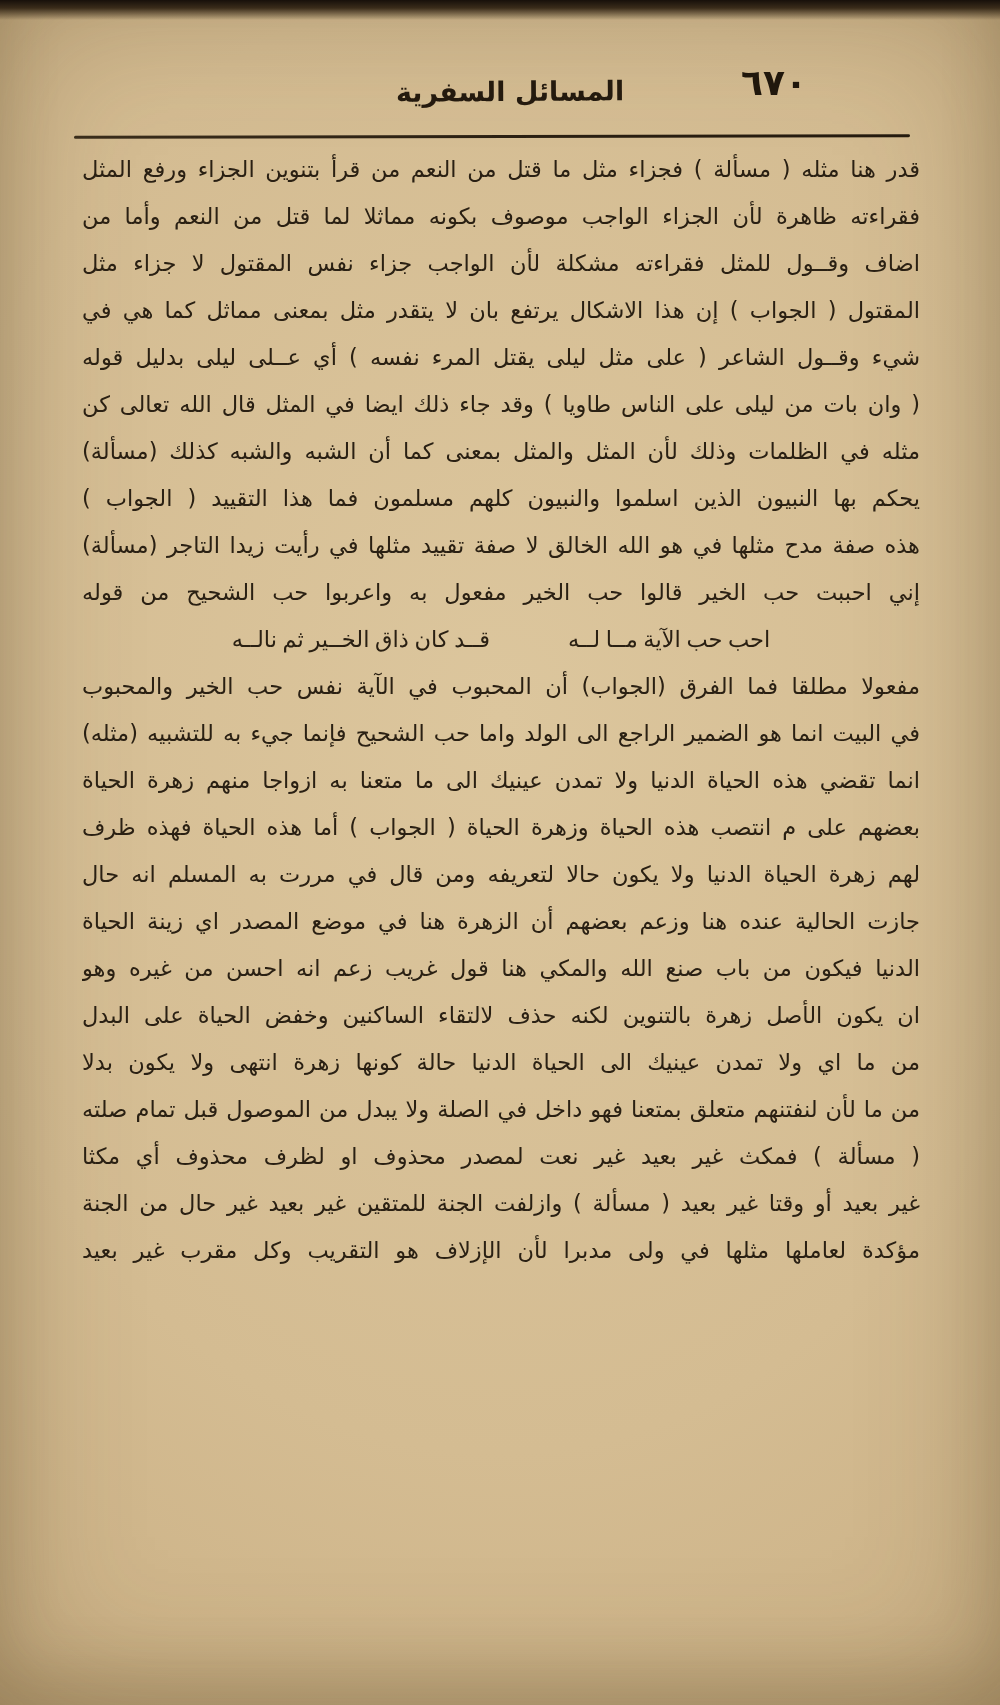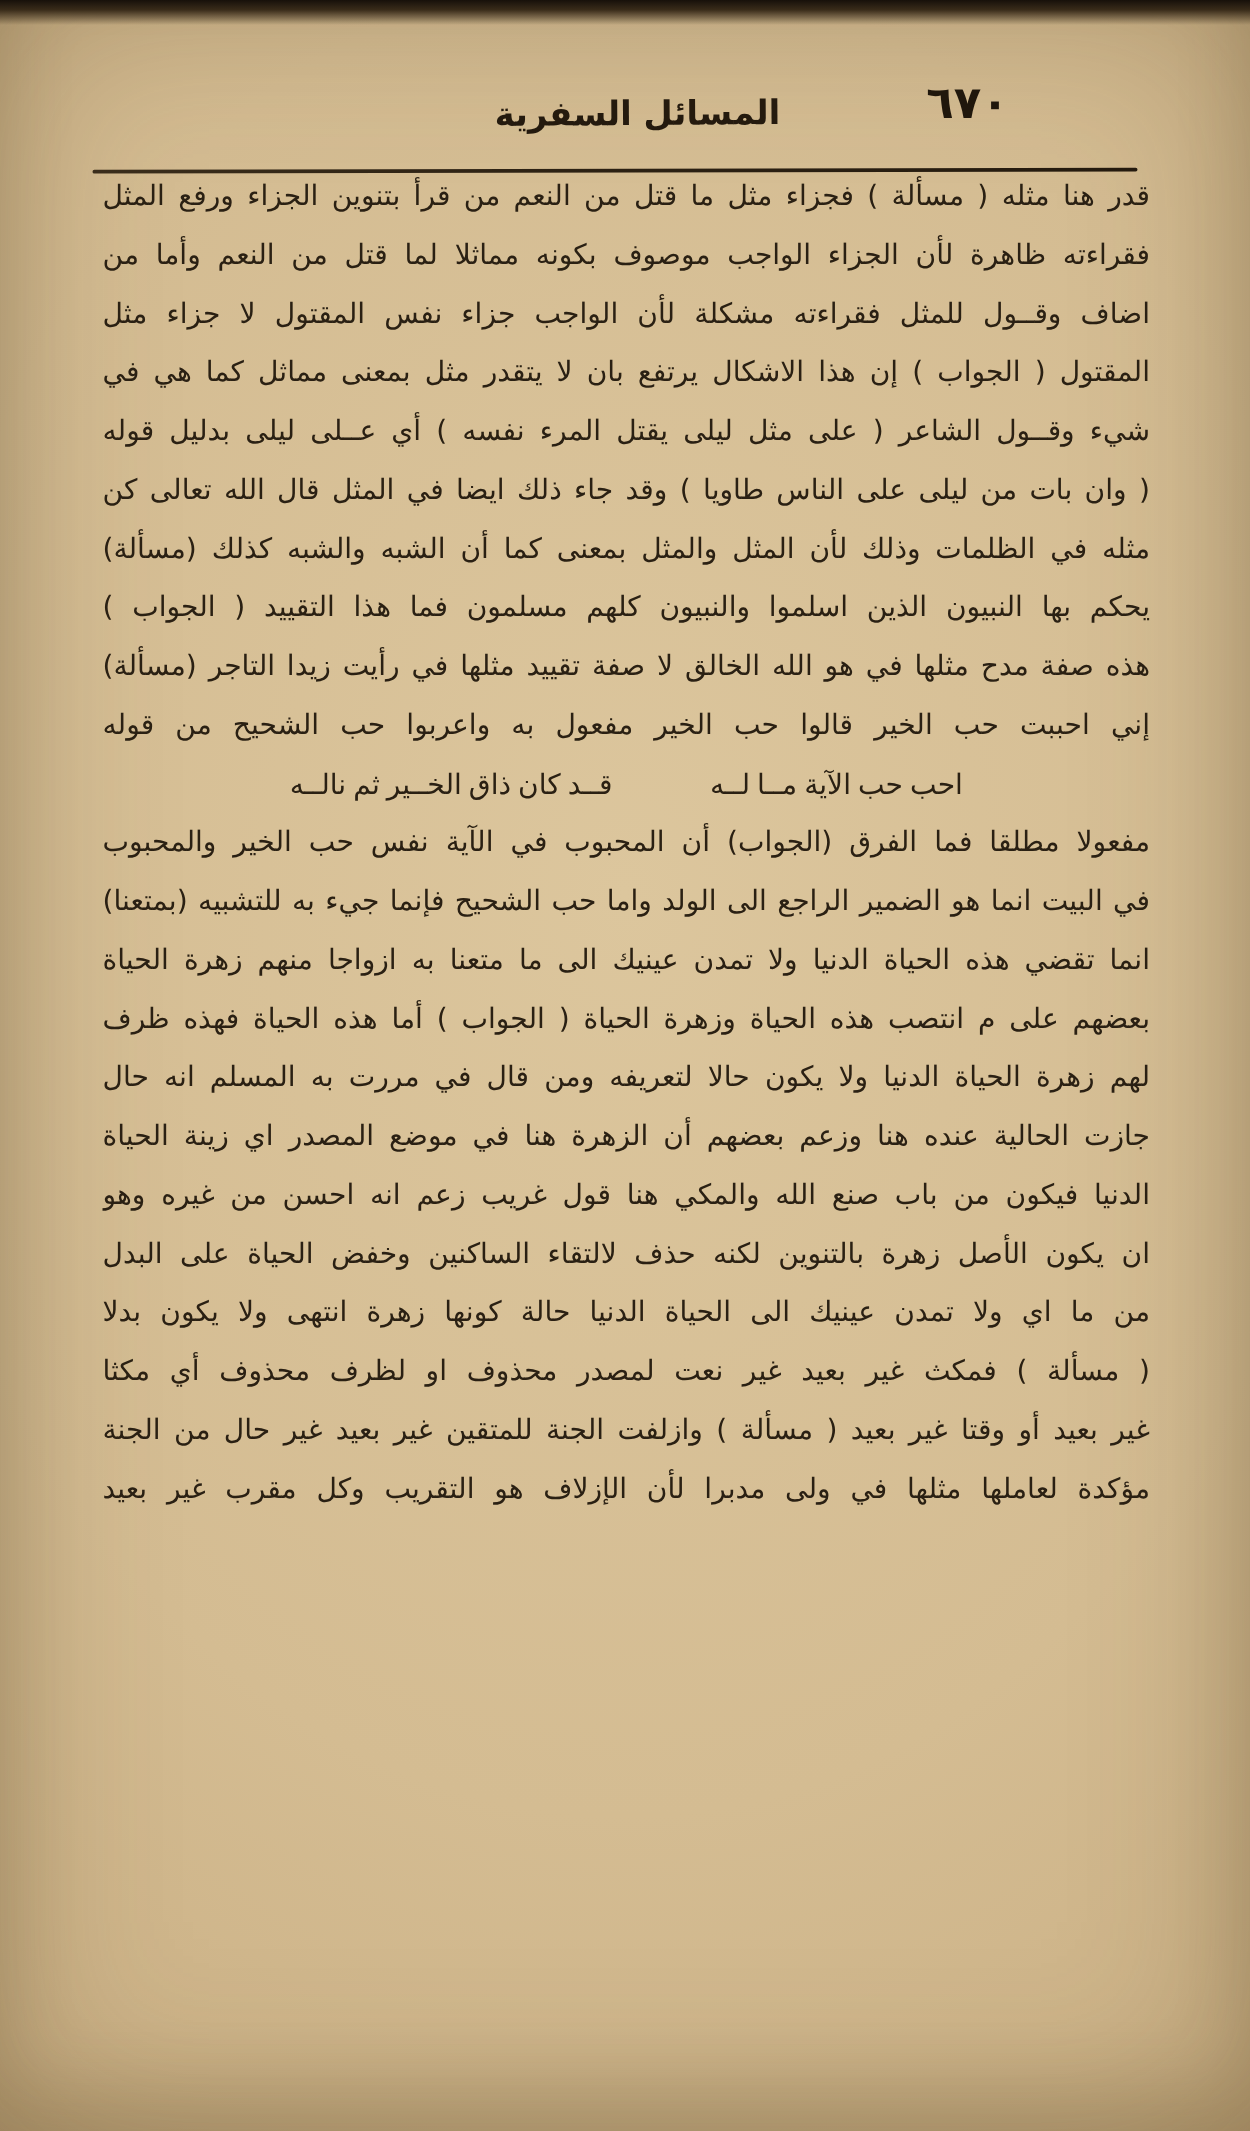--- a/index.html
+++ b/index.html
@@ -34,21 +34,21 @@
     color:#241a0e;
     transform:rotate(-0.4deg);
   }
   .rule {
     position:absolute; top:135px; left:74px; right:90px; height:3px;
     background:linear-gradient(to left, #241a0e 0%, #2c2113 55%, #3a2d1b 100%);
     border-radius:2px;
     transform:rotate(-0.12deg);
   }
   .body-text {
-    position:absolute; top:134px; right:80px; left:82px;
+    position:absolute; top:146px; right:80px; left:82px;
     direction:rtl;
   }
   .line {
     font-size:22.5px;
     line-height:47px;
     height:47px;
     white-space:nowrap;
     overflow:hidden;
     text-align:justify;
     text-align-last:justify;
@@ -91,25 +91,26 @@
     <p class="line">يحكم بها النبيون الذين اسلموا والنبيون كلهم مسلمون فما هذا التقييد ( الجواب )</p>
     <p class="line">هذه صفة مدح مثلها في هو الله الخالق لا صفة تقييد مثلها في رأيت زيدا التاجر (مسألة)</p>
     <p class="line">إني احببت حب الخير قالوا حب الخير مفعول به واعربوا حب الشحيح من قوله</p>
 
     <div class="verse">
       <span>احب حب الآية مــا لــه</span>
       <span>قــد كان ذاق الخــير ثم نالــه</span>
     </div>
 
     <p class="line">مفعولا مطلقا فما الفرق (الجواب) أن المحبوب في الآية نفس حب الخير والمحبوب</p>
-    <p class="line">في البيت انما هو الضمير الراجع الى الولد واما حب الشحيح فإنما جيء به للتشبيه (بمتعنا)</p>
+    <p class="line">في البيت انما هو الضمير الراجع الى الولد واما حب الشحيح فإنما جيء به للتشبيه (مثله)</p>
     <p class="line">انما تقضي هذه الحياة الدنيا ولا تمدن عينيك الى ما متعنا به ازواجا منهم زهرة الحياة</p>
     <p class="line">بعضهم على م انتصب هذه الحياة وزهرة الحياة ( الجواب ) أما هذه الحياة فهذه ظرف</p>
     <p class="line">لهم زهرة الحياة الدنيا ولا يكون حالا لتعريفه ومن قال في مررت به المسلم انه حال</p>
     <p class="line">جازت الحالية عنده هنا وزعم بعضهم أن الزهرة هنا في موضع المصدر اي زينة الحياة</p>
     <p class="line">الدنيا فيكون من باب صنع الله والمكي هنا قول غريب زعم انه احسن من غيره وهو</p>
     <p class="line">ان يكون الأصل زهرة بالتنوين لكنه حذف لالتقاء الساكنين وخفض الحياة على البدل</p>
     <p class="line">من ما اي ولا تمدن عينيك الى الحياة الدنيا حالة كونها زهرة انتهى ولا يكون بدلا</p>
+    <p class="line">من ما لأن لنفتنهم متعلق بمتعنا فهو داخل في الصلة ولا يبدل من الموصول قبل تمام صلته</p>
     <p class="line">( مسألة ) فمكث غير بعيد غير نعت لمصدر محذوف او لظرف محذوف أي مكثا</p>
     <p class="line">غير بعيد أو وقتا غير بعيد ( مسألة ) وازلفت الجنة للمتقين غير بعيد غير حال من الجنة</p>
     <p class="line">مؤكدة لعاملها مثلها في ولى مدبرا لأن الإزلاف هو التقريب وكل مقرب غير بعيد</p>
   </div>
 </div>
 
 </body></html>

